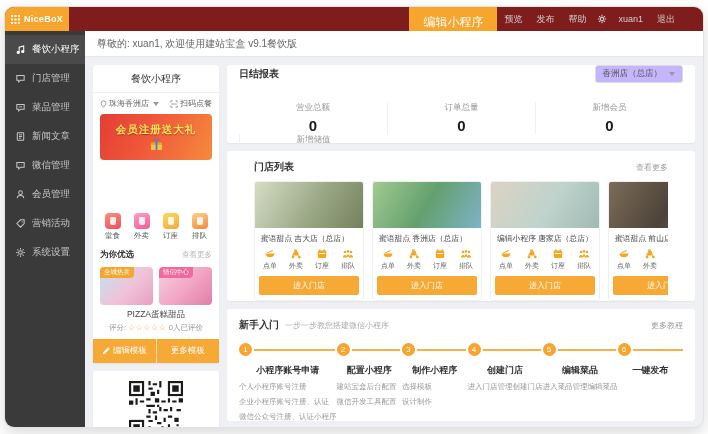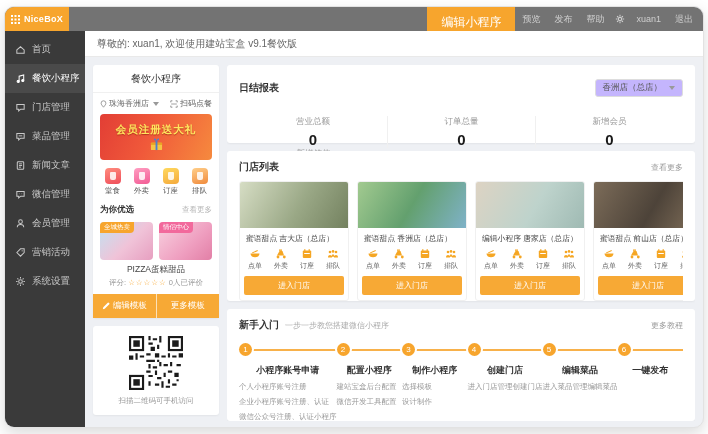--- a/index.html
+++ b/index.html
@@ -1,21 +1,21 @@
 <!DOCTYPE html>
 <html><head>
 <meta charset="utf-8">
 <style>
   * { margin:0; padding:0; box-sizing:border-box; }
   html,body { width:708px; height:434px; background:#fff; font-family:"Liberation Sans","DejaVu Sans",sans-serif; }
   .window { position:absolute; left:4px; top:6px; width:700px; height:422px; border:1px solid #e2e2e2;
             border-radius:10px; overflow:hidden; background:#eef0f4; box-shadow:0 6px 16px rgba(0,0,0,.14); }
 
   
-  .topbar { height:24px; background:#737373; display:flex; align-items:stretch; }
+  .topbar { height:24px; background:#7f1d1d; display:flex; align-items:stretch; }
   .logo { width:64px; background:#f7a52d; display:flex; align-items:center; justify-content:center; gap:4px; }
   .logo span { color:#fff; font-size:9px; font-weight:bold; letter-spacing:.3px; }
   .tb-spacer { flex:1; }
   .tb-edit { border:0; background:#f7a52d; color:#fff; font-size:12px; padding:7px 14px; cursor:pointer; }
   .tb-link { color:#cfcfcf; font-size:9px; text-decoration:none; margin:0 7px; align-self:center; cursor:pointer; }
   .tb-gear { align-self:center; margin:0 4px; cursor:pointer; display:flex; }
 
   
   .bodyrow { display:flex; height:398px; }
   .sidebar { width:80px; background:#3a3a3a; padding-top:4px; flex:none; }
@@ -32,21 +32,21 @@
   
   .leftcol { width:126px; flex:none; display:flex; flex-direction:column; gap:8px; }
   .phead { font-size:10px; color:#333; text-align:center; padding:7px 0 6px; border-bottom:1px solid #f0f0f0; }
   .plocrow { display:flex; justify-content:space-between; align-items:center; padding:5px 7px; font-size:8px; color:#666; }
   .ploc,.pscan { display:flex; align-items:center; gap:2px; cursor:pointer; }
   .caret-dn { width:0; height:0; border-left:3px solid transparent; border-right:3px solid transparent; border-top:4px solid #999; margin-left:2px; }
   .banner { margin:0 7px; height:46px; border-radius:4px; background:linear-gradient(115deg,#e23e35,#f0593a 45%,#f68a3e);
             display:flex; flex-direction:column; align-items:center; justify-content:center; gap:1px; cursor:pointer; }
   .btxt { color:#ffe65e; font-size:10.5px; font-weight:bold; letter-spacing:1px; text-shadow:0 1px 1px rgba(140,30,10,.6); white-space:nowrap; }
   .ptiles { display:flex; justify-content:space-around; padding:8px 5px 6px; }
-  .ptile { display:flex; flex-direction:column; align-items:center; gap:2px; font-size:7.5px; color:#555; cursor:pointer; }
+  .ptile { display:flex; flex-direction:column; align-items:center; gap:2px; font-size:7.5px; color:#555; cursor:pointer;margin-top:45px; }
   .tileimg { width:16px; height:16px; border-radius:4px; }
   .t1{background:linear-gradient(160deg,#ff8d7e,#ef4d5a);} .t2{background:linear-gradient(160deg,#ff9ec2,#f25b94);}
   .t3{background:linear-gradient(160deg,#ffd95e,#f4a93c);} .t4{background:linear-gradient(160deg,#ffcf8a,#f08a3c);}
   .tileimg::after{content:""; display:block; width:6px; height:8px; margin:4px auto 0; background:rgba(255,255,255,.85); border-radius:1px 1px 2px 2px;}
   .pfeat { display:flex; justify-content:space-between; align-items:center; padding:2px 7px; font-size:8.5px; font-weight:bold; color:#333; }
   .pmore { font-weight:normal; font-size:7.5px; color:#b5b5b5; cursor:pointer; }
   .pimgs { display:flex; gap:6px; padding:4px 7px 0; }
   .pimg { flex:1; height:38px; border-radius:4px; position:relative; overflow:hidden; cursor:pointer; }
   .f1{background:linear-gradient(135deg,#bfe3f2,#f0c3d8 55%,#e79fc0);} .f2{background:linear-gradient(135deg,#f8d2e0,#ef9fc0 60%,#e27fa6);}
   .ptag { position:absolute; top:0; left:0; font-size:6.5px; color:#fff; padding:1px 4px; border-radius:0 0 4px 0; }
@@ -60,30 +60,30 @@
   .pbtn + .pbtn { border-left:1px solid rgba(255,255,255,.65); }
   .qrcard { padding:10px 0 9px; display:flex; flex-direction:column; align-items:center; }
   .qrcap { font-size:7.5px; color:#999; margin-top:6px; }
 
   
   .rightcol { flex:1; display:flex; flex-direction:column; gap:8px; overflow:hidden; }
   .cardhead { display:flex; justify-content:space-between; align-items:center; }
   .ctitle { font-size:10px; font-weight:bold; color:#333; }
   .cmore { font-size:8px; color:#999; cursor:pointer; }
 
-  .report { height:78px; padding:14px 12px; flex:none; }
+  .report { height:78px; padding:0 12px; flex:none; }
   .select { border:1px solid #ddd; border-radius:3px; padding:2px 7px; font-size:8.5px; color:#555; display:flex;
             align-items:center; gap:5px; cursor:pointer; background:#c4b5fd; }
   .metrics { display:grid; grid-template-columns:repeat(3,1fr); margin-top:19px; }
   .metric { text-align:center; }
   .metric + .metric { border-left:1px solid #f0f0f0; }
   .mlabel { font-size:8.5px; color:#999; }
   .mvalue { font-size:15px; font-weight:bold; color:#1a1a1a; margin-top:3px; }
 
-  .stores { height:150px; padding:9px 12px; flex:none; overflow:hidden; }
+  .stores { height:150px; padding:9px 27px; flex:none; overflow:hidden; }
   .scards { display:flex; gap:8px; overflow:hidden; margin-top:7px; }
   .scard { flex:none; width:110px; border:1px solid #f0f0f0; border-radius:3px; overflow:hidden; background:#fff; }
   .simg { height:46px; }
   .p1{background:linear-gradient(120deg,#d6ddc4,#9aa886 55%,#73815f);} .p2{background:linear-gradient(120deg,#a2ca90,#63a06e 50%,#7fb2c8);}
   .p3{background:linear-gradient(120deg,#ddd3c3,#bed3cc 55%,#9fbab3);} .p4{background:linear-gradient(120deg,#7c6c59,#4d4339 55%,#83715b);}
   .sname { font-size:7.8px; color:#444; padding:5px 6px 2px; white-space:nowrap; overflow:hidden; }
   .sacts { display:flex; justify-content:space-between; padding:2px 8px 3px; }
   .sact { display:flex; flex-direction:column; align-items:center; gap:1px; font-size:7px; color:#666; }
   .sbtn { background:#f7a935; color:#fff; text-align:center; font-size:8px; padding:4px 0; margin:2px 4px 5px; border-radius:2px; cursor:pointer; }
 
@@ -125,32 +125,26 @@
     <a class="tb-link">预览</a>
     <a class="tb-link">发布</a>
     <a class="tb-link">帮助</a>
     <span class="tb-gear">
       <svg width="10" height="10" viewBox="0 0 12 12" fill="none" stroke="#cfcfcf" stroke-width="1.3">
           <circle cx="6" cy="6" r="2"></circle>
           <path d="M6 1v2M6 9v2M1 6h2M9 6h2M2.5 2.5l1.4 1.4M8.1 8.1l1.4 1.4M9.5 2.5L8.1 3.9M3.9 8.1L2.5 9.5"></path>
         </svg>
     </span>
     <a class="tb-link">xuan1</a>
-    <a class="tb-link" style="margin-right:10px">退出</a>
+    <a class="tb-link" style="margin-right:28px">退出</a>
   </div>
 
   <div class="bodyrow">
 
     <nav class="sidebar">
-      <div class="side-item">
-        <svg width="11" height="11" viewBox="0 0 12 12" fill="none" stroke="currentColor" stroke-width="1.1">
-            <path d="M2 6.5L6 3l4 3.5V10H2z"></path>
-          </svg>
-        <span>首页</span>
-      </div>
       <div class="side-item active">
         <svg width="11" height="11" viewBox="0 0 12 12" fill="none" stroke="currentColor" stroke-width="1.1">
             <path d="M4.5 9V3.5L9.5 2.2V8"></path>
             <circle cx="3.5" cy="9.2" r="1.2" fill="currentColor"></circle>
             <circle cx="8.5" cy="8.2" r="1.2" fill="currentColor"></circle>
           </svg>
         <span>餐饮小程序</span>
       </div>
       <div class="side-item">
         <svg width="11" height="11" viewBox="0 0 12 12" fill="none" stroke="currentColor" stroke-width="1.1">

